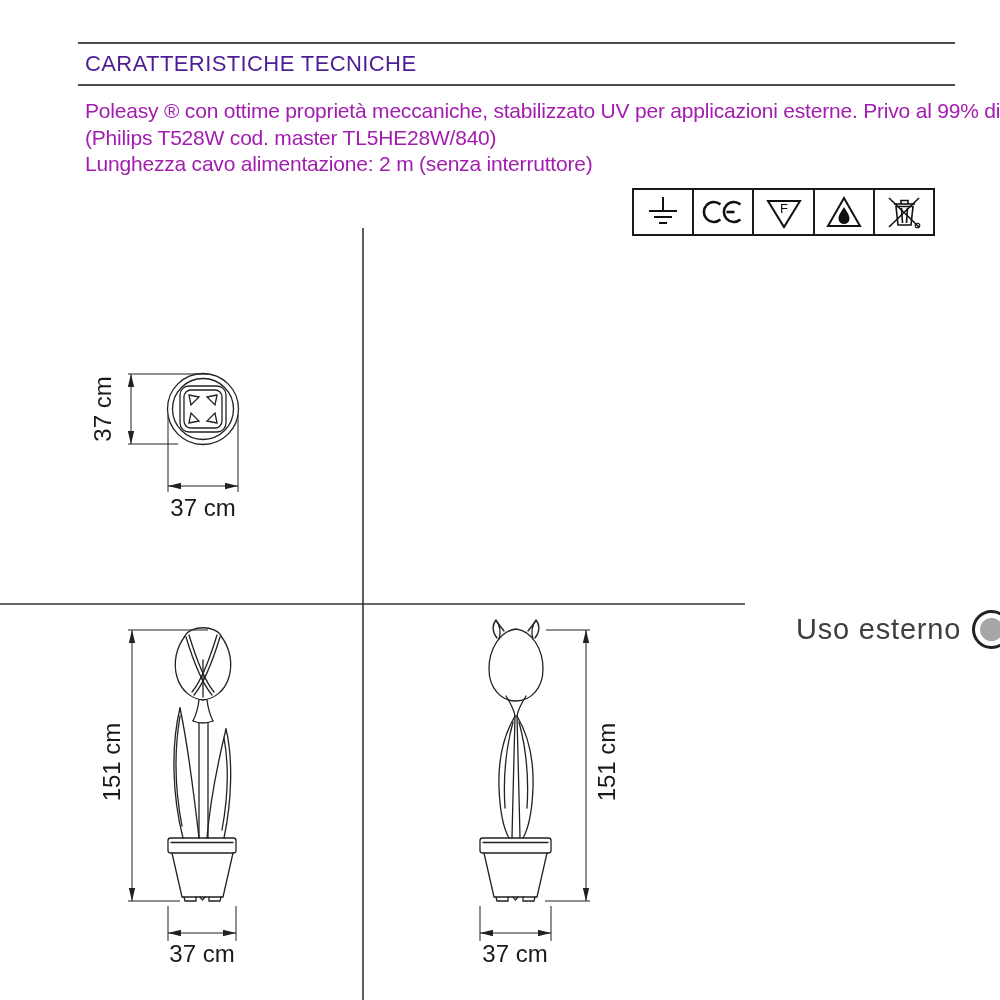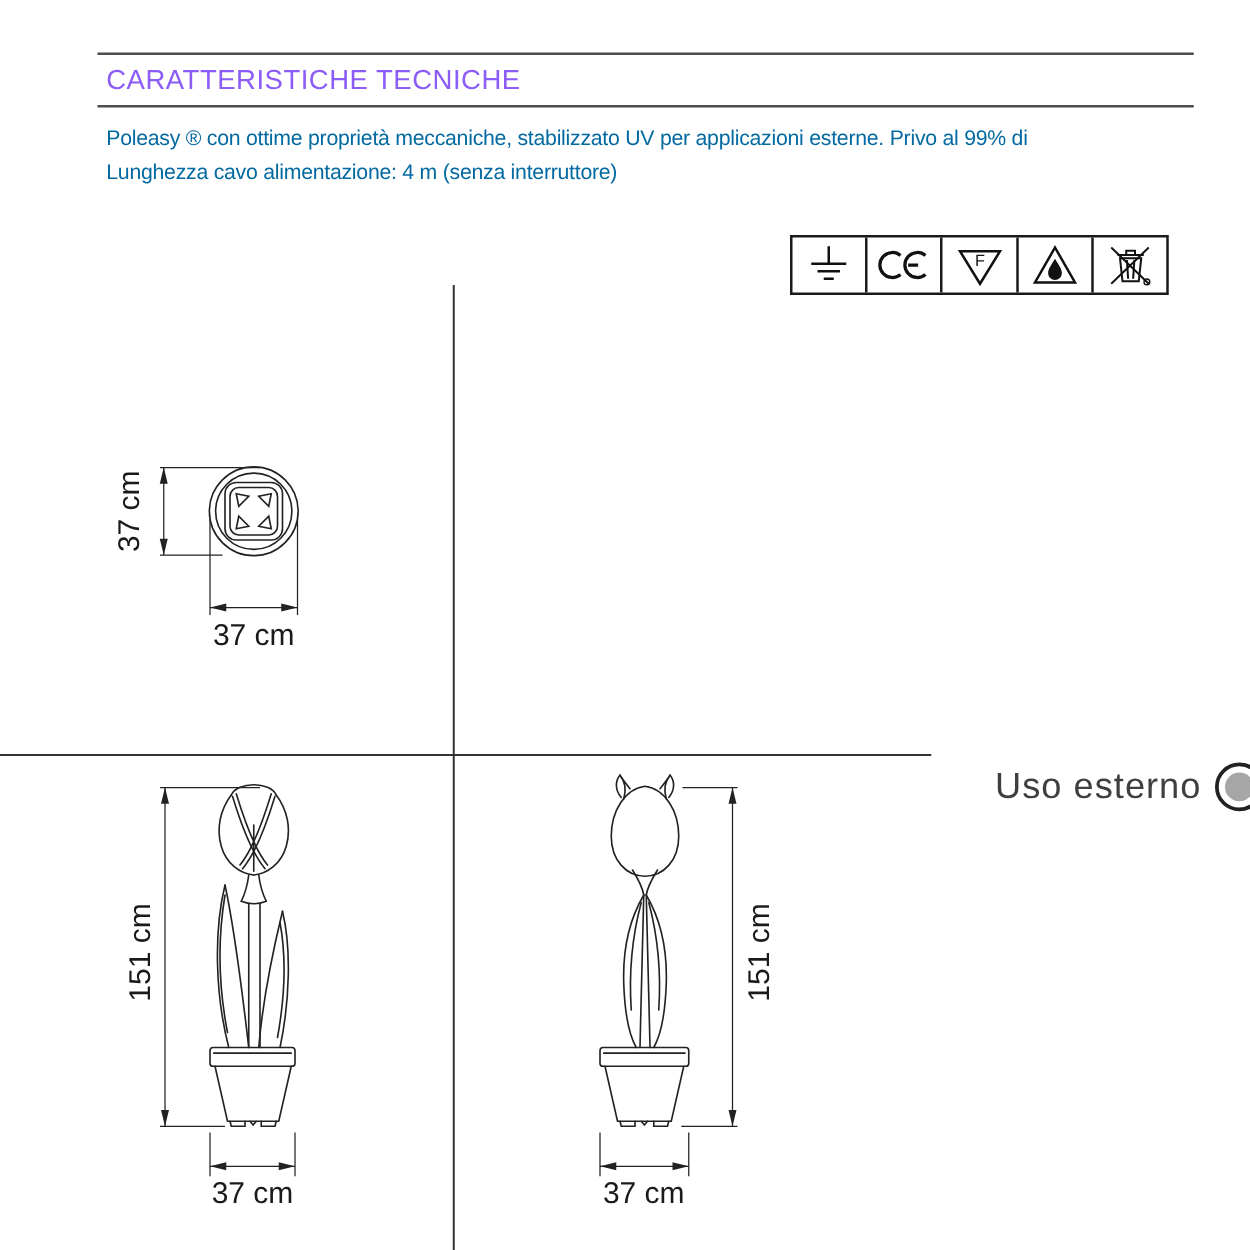--- a/index.html
+++ b/index.html
@@ -5,24 +5,24 @@
   html,body{margin:0;padding:0;background:#fff;}
   .page{
     position:relative;width:1000px;height:1000px;background:#ffffff;overflow:hidden;
     font-family:"Liberation Sans",sans-serif;color:#1a1a1a;
   }
   .rule{position:absolute;left:78px;width:877px;height:2px;background:#4d4d4d;}
   .rule-top{top:42px;}
   .rule-title{top:84px;}
   .title{
     position:absolute;left:85px;top:51px;font-size:22px;letter-spacing:0.4px;
-    color:#8b5cf6;font-weight:400;white-space:nowrap;
-  }
-  .desc{position:absolute;left:85px;top:98px;font-size:17px;line-height:26.5px;
-    letter-spacing:-0.2px;color:#0369a1;}
+    color:#4c1d95;font-weight:400;white-space:nowrap;
+  }
+  .desc{position:absolute;left:85px;top:98px;font-size:21px;line-height:26.5px;
+    letter-spacing:-0.2px;color:#a21caf;}
   .desc div{white-space:nowrap;}
   .cert-box{
     position:absolute;left:632px;top:188px;width:303px;height:48px;
     border:2px solid #1a1a1a;display:flex;box-sizing:border-box;background:#fff;
   }
   .cert-cell{flex:1 1 0;display:flex;align-items:center;justify-content:center;border-left:2px solid #1a1a1a;}
   .cert-cell:first-child{border-left:none;}
   .cert-cell svg{display:block;}
   .drawings{position:absolute;left:0;top:0;}
   .uso{
@@ -44,21 +44,22 @@
 <body>
 
 <div class="page">
 
   <div class="rule rule-top"></div>
   <div class="title">CARATTERISTICHE TECNICHE</div>
   <div class="rule rule-title"></div>
 
   <div class="desc">
     <div>Poleasy ® con ottime proprietà meccaniche, stabilizzato UV per applicazioni esterne. Privo al 99% di</div>
-    <div>Lunghezza cavo alimentazione: 4 m (senza interruttore)</div>
+    <div>(Philips T528W cod. master TL5HE28W/840)</div>
+    <div>Lunghezza cavo alimentazione: 2 m (senza interruttore)</div>
   </div>
 
   <div class="cert-box">
     <div class="cert-cell">
       <svg width="40" height="36" viewBox="0 0 40 36">
         <g stroke="#111" stroke-width="2" fill="none">
           <line x1="20" y1="3" x2="20" y2="17"></line>
           <line x1="6" y1="17" x2="34" y2="17"></line>
           <line x1="11" y1="23" x2="29" y2="23"></line>
           <line x1="16" y1="29" x2="24" y2="29"></line>

